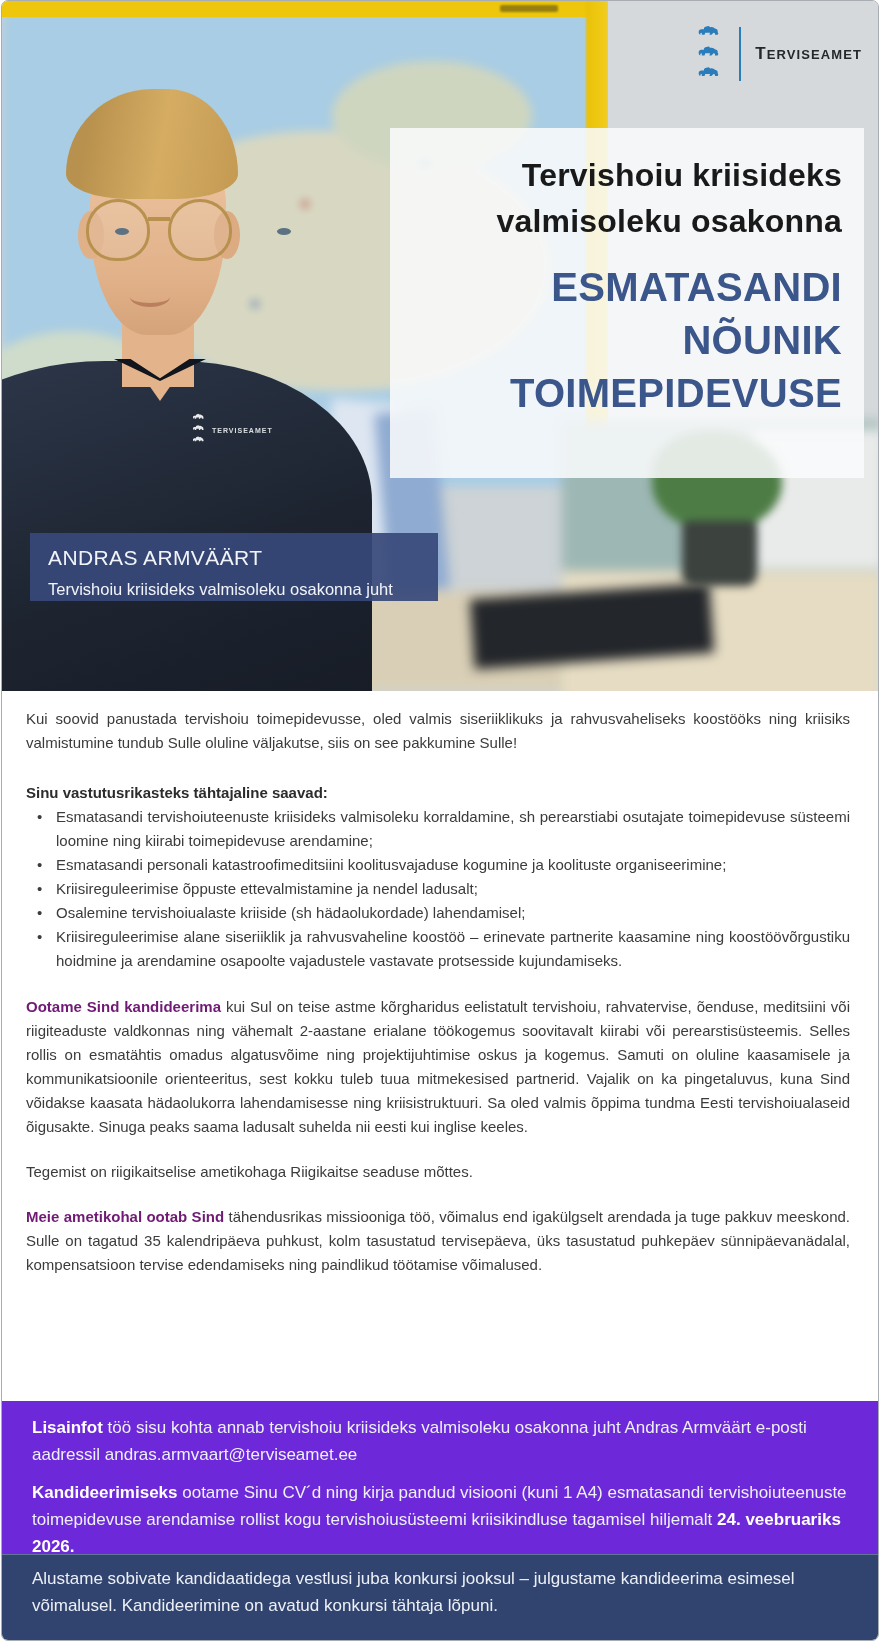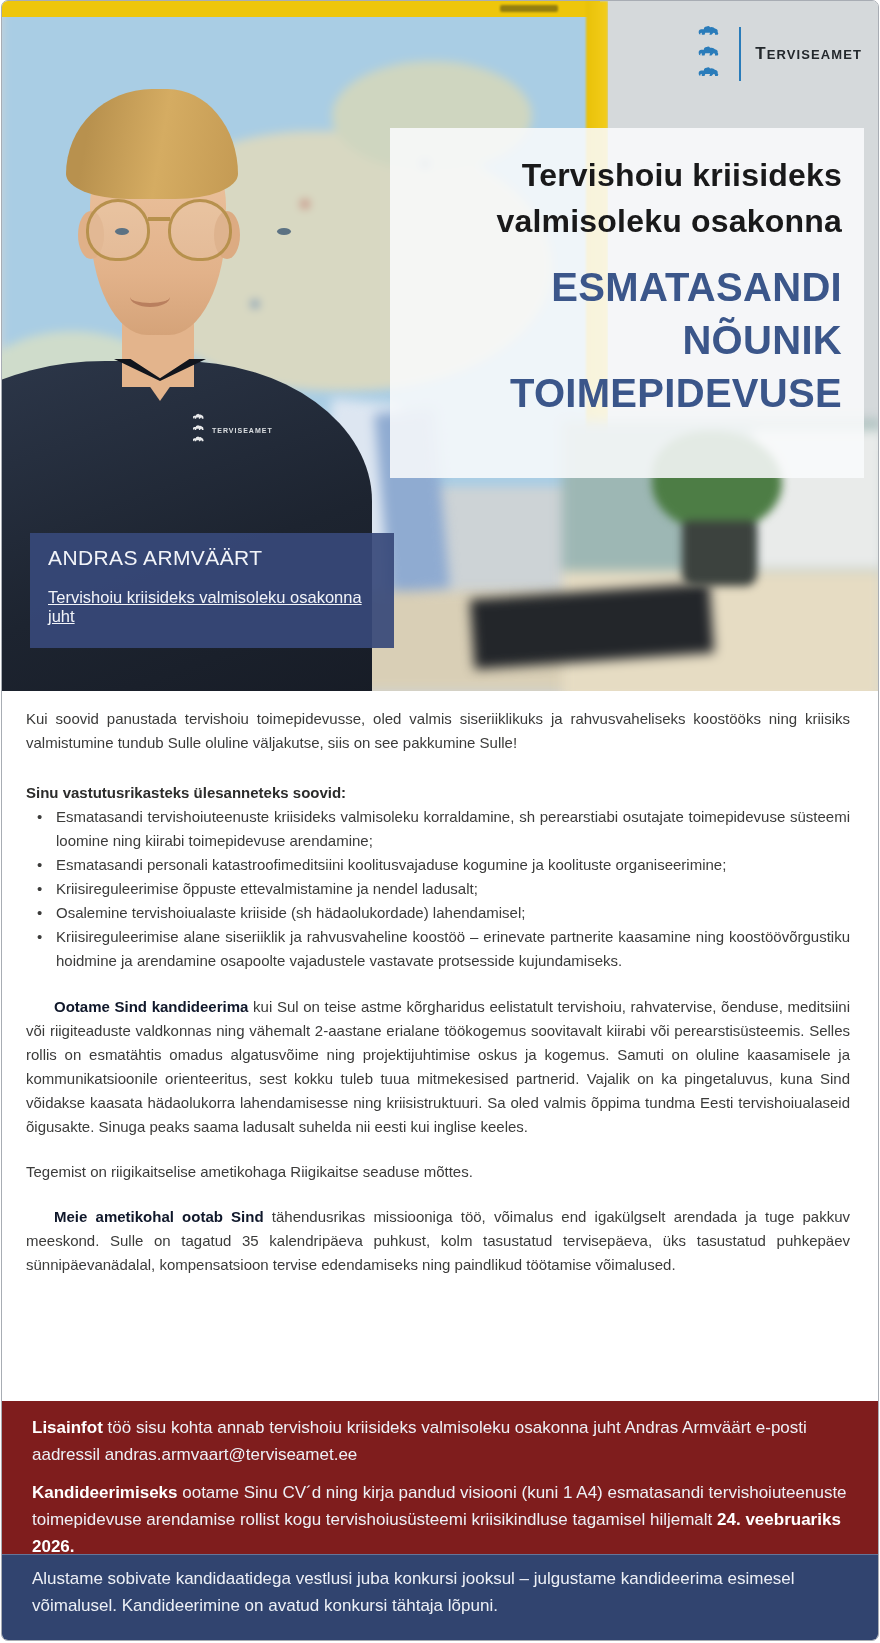--- a/index.html
+++ b/index.html
@@ -62,44 +62,44 @@
   
   .title-box{
     position:absolute;left:388px;top:127px;width:474px;height:350px;box-sizing:border-box;
     background:rgba(249,250,251,0.87);padding:24px 22px 14px 18px;text-align:right;
   }
   .title-black{font-size:32px;font-weight:700;color:#19191a;line-height:46px;letter-spacing:0.2px;}
   .title-blue{font-size:40px;font-weight:700;color:#3b568a;line-height:53px;margin-top:17px;letter-spacing:0.3px;}
   .title-note{font-size:32px;font-weight:700;color:#19191a;line-height:44px;margin-top:12px;}
   
   .badge{
-    position:absolute;left:28px;top:532px;width:364px;box-sizing:border-box;
-    background:rgba(55,73,122,0.92);color:#f2f4f9;padding:13px 18px 22px;
+    position:absolute;left:28px;top:532px;width:408px;box-sizing:border-box;
+    background:rgba(55,73,122,0.92);color:#f2f4f9;padding:13px 18px 2px;
   }
   .badge .name{font-size:21px;letter-spacing:0.4px;}
-  .badge .role{font-size:16.5px;margin-top:18px;text-decoration:underline;}
+  .badge .role{font-size:16.5px;margin-top:10px;}
   
   .main{
     position:absolute;left:0;top:690px;width:100%;height:710px;box-sizing:border-box;
     padding:16px 28px 0 24px;color:#3b3b3a;font-size:15px;line-height:24px;
     text-align:justify;overflow:hidden;
   }
   .main p{margin:0;}
-  .lead{font-weight:700;color:#0f172a;margin-left:28px;}
+  .lead{font-weight:700;color:#701a75;}
   .tasks-heading{font-weight:700;color:#2c2c2b;margin-top:26px !important;}
   ul.tasks{list-style:none;margin:0;padding:0;}
   ul.tasks li{position:relative;padding-left:30px;}
   ul.tasks li::before{content:"\2022";position:absolute;left:11px;top:0;}
   .p-candidate{margin-top:22px !important;}
   .p-defense{margin-top:21px !important;}
   .p-offer{margin-top:21px !important;}
   
   .footer1{
     position:absolute;left:0;top:1400px;width:100%;height:153px;box-sizing:border-box;
-    background:#7f1d1d;color:#edf0f6;padding:13px 30px 0;font-size:17px;line-height:27px;text-align:left;
+    background:#6d28d9;color:#edf0f6;padding:13px 30px 0;font-size:17px;line-height:27px;text-align:left;
   }
   .footer1 p{margin:0 0 11px;}
   .footer2{
     position:absolute;left:0;top:1553px;width:100%;height:88px;box-sizing:border-box;
     background:#31446f;border-top:1px solid rgba(200,210,230,0.35);
     color:#edf0f6;padding:10px 30px 0;font-size:17px;line-height:27px;text-align:left;
   }
   .wlead{font-weight:700;color:#ffffff;}
   .email{color:#edf0f6;text-decoration:none;}
 </style>
@@ -196,21 +196,21 @@
 
     <div class="badge">
       <div class="name">ANDRAS ARMVÄÄRT</div>
       <div class="role">Tervishoiu kriisideks valmisoleku osakonna juht</div>
     </div>
   </div>
 
   <div class="main">
     <p>Kui soovid panustada tervishoiu toimepidevusse, oled valmis siseriiklikuks ja rahvusvaheliseks koostööks ning kriisiks valmistumine tundub Sulle oluline väljakutse, siis on see pakkumine Sulle!</p>
 
-    <p class="tasks-heading">Sinu vastutusrikasteks ülesanneteks soovid:</p>
+    <p class="tasks-heading">Sinu vastutusrikasteks tähtajaline saavad:</p>
     <ul class="tasks">
       <li>Esmatasandi tervishoiuteenuste kriisideks valmisoleku korraldamine, sh perearstiabi osutajate toimepidevuse süsteemi loomine ning kiirabi toimepidevuse arendamine;</li>
       <li>Esmatasandi personali katastroofimeditsiini koolitusvajaduse kogumine ja koolituste organiseerimine;</li>
       <li>Kriisireguleerimise õppuste ettevalmistamine ja nendel ladusalt;</li>
       <li>Osalemine tervishoiualaste kriiside (sh hädaolukordade) lahendamisel;</li>
       <li>Kriisireguleerimise alane siseriiklik ja rahvusvaheline koostöö – erinevate partnerite kaasamine ning koostöövõrgustiku hoidmine ja arendamine osapoolte vajadustele vastavate protsesside kujundamiseks.</li>
     </ul>
 
     <p class="p-candidate"><span class="lead">Ootame Sind kandideerima</span><span> kui Sul on teise astme kõrgharidus eelistatult tervishoiu, rahvatervise, õenduse, meditsiini või riigiteaduste valdkonnas ning vähemalt 2-aastane erialane töökogemus soovitavalt kiirabi või perearstisüsteemis. Selles rollis on esmatähtis omadus algatusvõime ning projektijuhtimise oskus ja kogemus. Samuti on oluline kaasamisele ja kommunikatsioonile orienteeritus, sest kokku tuleb tuua mitmekesised partnerid. Vajalik on ka pingetaluvus, kuna Sind võidakse kaasata hädaolukorra lahendamisesse ning kriisistruktuuri. Sa oled valmis õppima tundma Eesti tervishoiualaseid õigusakte. Sinuga peaks saama ladusalt suhelda nii eesti kui inglise keeles.</span></p>
 

